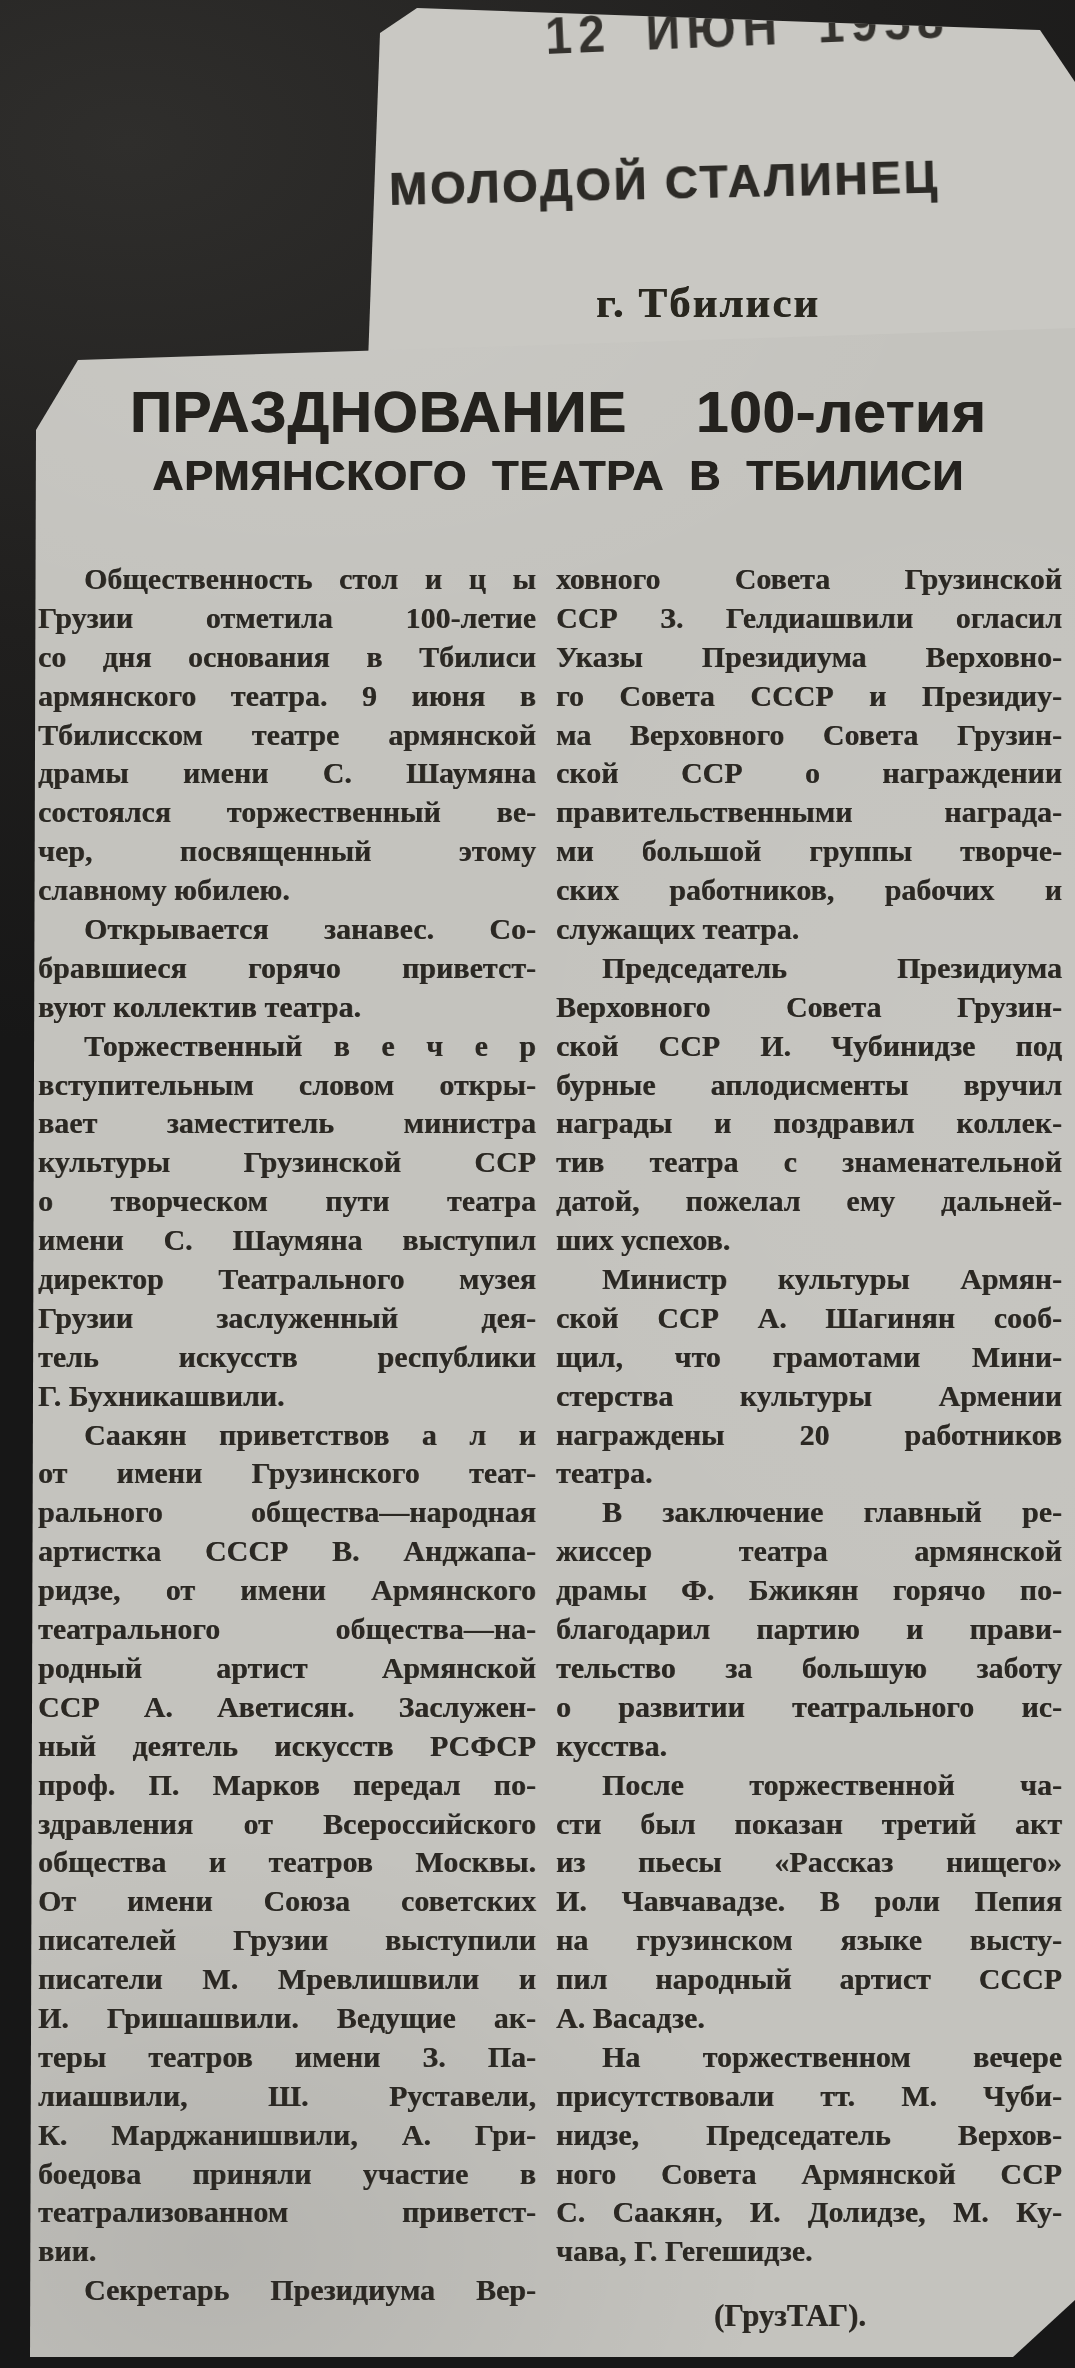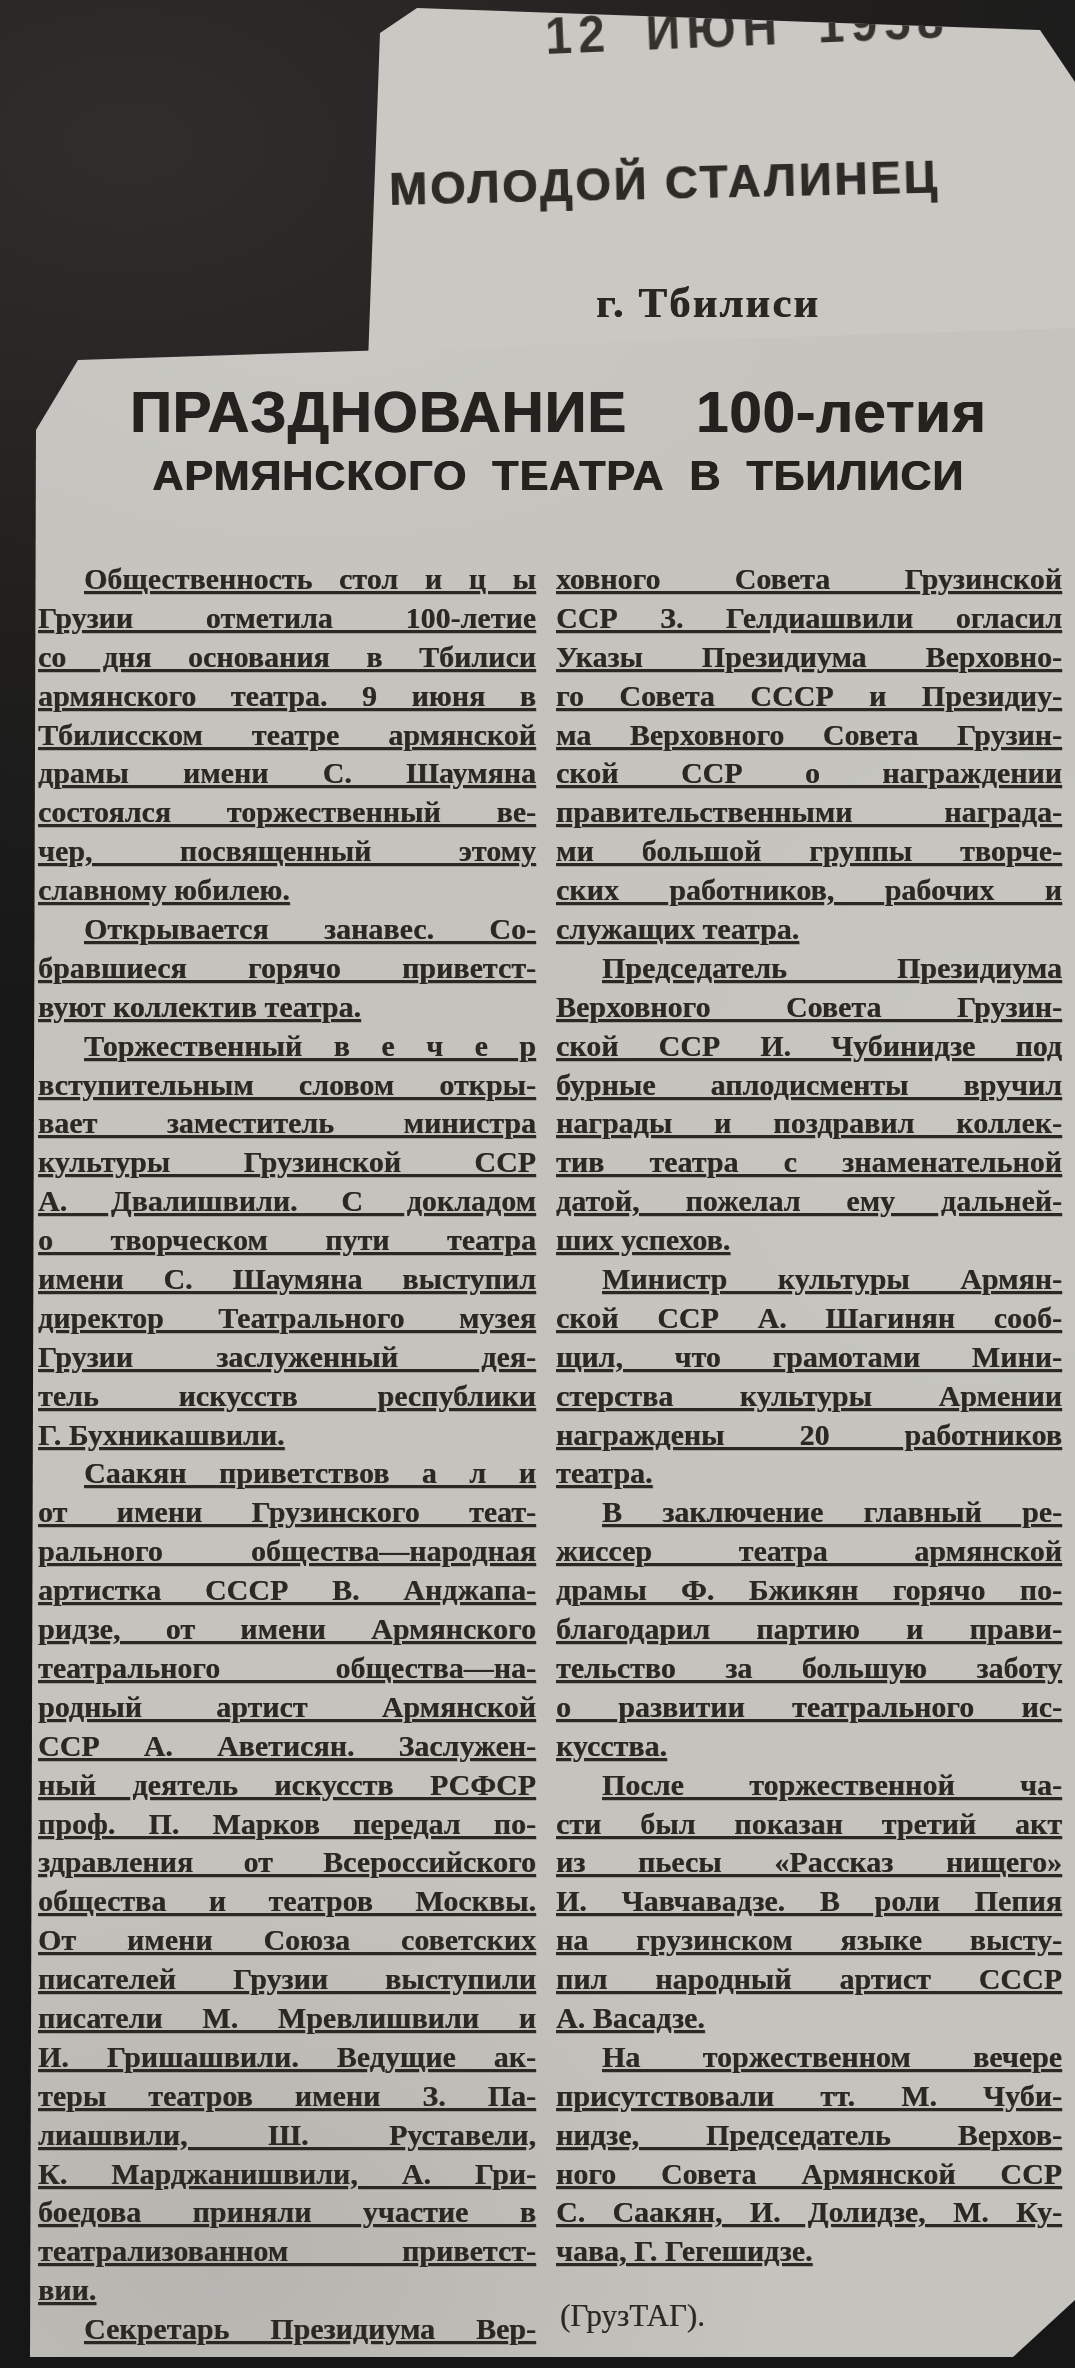--- a/index.html
+++ b/index.html
@@ -51,35 +51,35 @@
   .headline {
     position:absolute; left:58px; top:378px; width:1000px; text-align:center;
     font-family:"Liberation Sans", sans-serif; font-weight:bold; color:#24221e;
   }
   .headline .hl1 { font-size:58px; word-spacing:52px; letter-spacing:1px;
     text-shadow:1px 0 0 #24221e; filter:blur(.3px); }
   .headline .hl2 { font-size:43px; word-spacing:12px; letter-spacing:1px; margin-top:6px;
     text-shadow:1px 0 0 #24221e; filter:blur(.3px); }
 
   .col {
-    position:absolute; top:560px; font-size:30px; font-weight:bold; color:#2b2823;text-decoration:underline;
+    position:absolute; top:560px; font-size:30px; font-weight:bold; color:#2b2823;
   }
   .col-left  { left:38px;  width:498px; }
   .col-right { left:556px; width:506px; }
   .line {
     height:38.9px; line-height:38.9px;
     text-align:justify; text-align-last:justify;
     text-shadow:.4px .4px .6px rgba(28,25,20,.55);
   }
   .line.indent { padding-left:46px; }
   .line.end    { text-align-last:left; }
 
   .signature {
-    position:absolute; left:560px; top:2298px; width:492px;
-    font-size:31px; font-weight:normal; color:#2b2823; text-align:left;
+    position:absolute; left:544px; top:2298px; width:492px;
+    font-size:31px; font-weight:bold; color:#2b2823; text-align:center;
     text-shadow:.4px .4px .6px rgba(28,25,20,.55);
   }
 </style>
 </head>
 <body>
 
 <div class="canvas">
 
   <div class="piece masthead-piece">
     <div class="stamp-date">12 ИЮН 1958</div>
@@ -103,21 +103,20 @@
         <div class="line">состоялся торжественный ве-</div>
         <div class="line">чер, посвященный этому</div>
         <div class="line end">славному юбилею.</div>
         <div class="line indent">Открывается занавес. Со-</div>
         <div class="line">бравшиеся горячо приветст-</div>
         <div class="line end">вуют коллектив театра.</div>
         <div class="line indent">Торжественный в е ч е р</div>
         <div class="line">вступительным словом откры-</div>
         <div class="line">вает заместитель министра</div>
         <div class="line">культуры Грузинской ССР</div>
-        <div class="line">А. Двалишвили. С докладом</div>
         <div class="line">о творческом пути театра</div>
         <div class="line">имени С. Шаумяна выступил</div>
         <div class="line">директор Театрального музея</div>
         <div class="line">Грузии заслуженный дея-</div>
         <div class="line">тель искусств республики</div>
         <div class="line end">Г. Бухникашвили.</div>
         <div class="line indent">Саакян приветствов а л и</div>
         <div class="line">от имени Грузинского теат-</div>
         <div class="line">рального общества—народная</div>
         <div class="line">артистка СССР В. Анджапа-</div>

